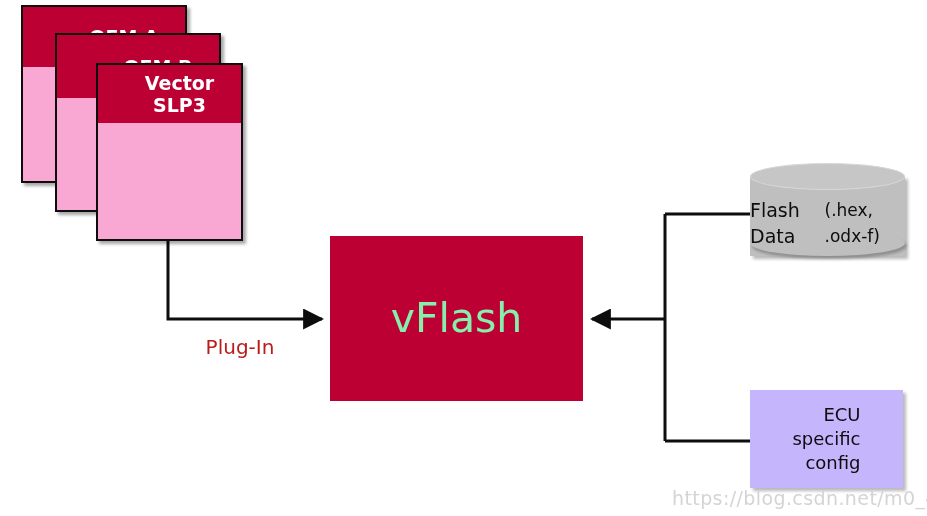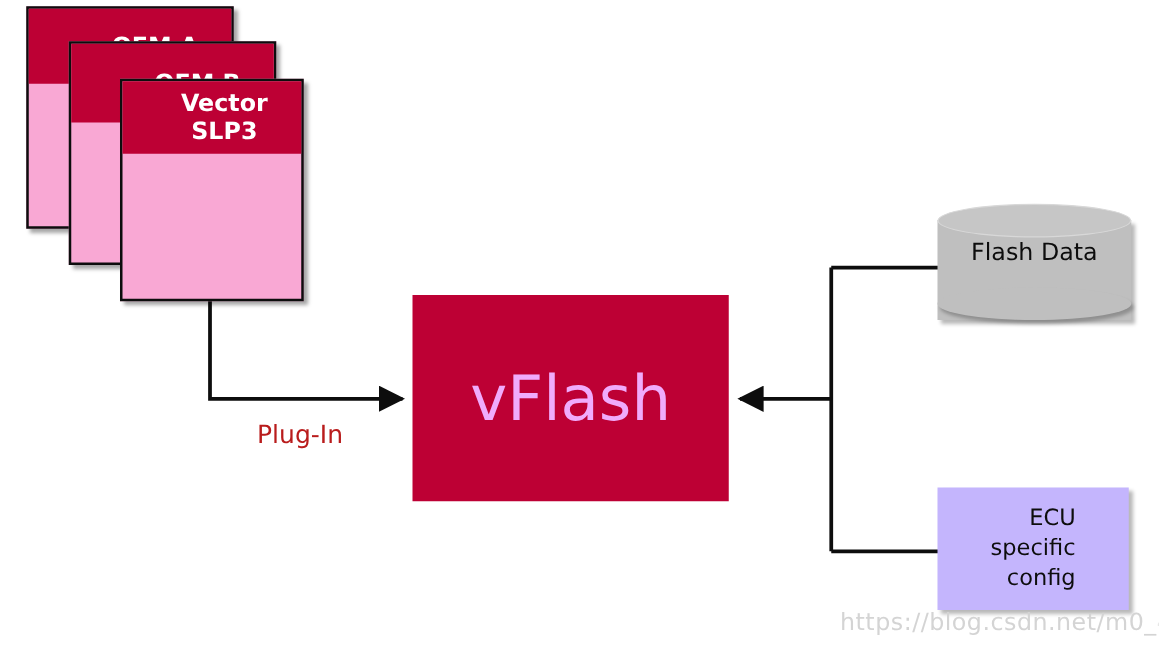--- a/index.html
+++ b/index.html
@@ -59,22 +59,22 @@
     left: 330px;
     top: 236px;
     width: 253px;
     height: 165px;
     background: #BD0034;
     display: flex;
     align-items: center;
     justify-content: center;
   }
   #vflash-label {
-    color: #f0abfc;
-    font-size: 50px;
+    color: #86efac;
+    font-size: 41px;
     letter-spacing: 0px;
     line-height: 1;
   }
 
   
   #flash-data-cyl {
     position: absolute;
     left: 750px;
     top: 163px;
     width: 155px;
@@ -107,20 +107,21 @@
     border-radius: 50%;
     box-sizing: border-box;
   }
   #flash-data-cyl .cyl-text {
     position: absolute;
     left: 0; top: 26px;
     width: 100%;
     height: 68px;
     display: flex;
     flex-direction: row;
+    align-items: center;
     justify-content: center;
     color: #0d0d0d;
   }
   #flash-data-cyl .cyl-text .t1 { font-size: 19px; line-height: 26px; }
   #flash-data-cyl .cyl-text .t2 { font-size: 17px; line-height: 26px; }
 
   #ecu-config-box {
     position: absolute;
     left: 750px;
     top: 390px;
@@ -212,20 +213,21 @@
   </div>
 
   <div id="plugin-label">Plug-In</div>
 
   <div id="flash-data-cyl">
     <div class="cyl-body"></div>
     <div class="cyl-bottom"></div>
     <div class="cyl-top"></div>
     <div class="cyl-text">
       <span class="t1">Flash Data</span>
+      <span class="t2">(.hex, .odx-f)</span>
     </div>
   </div>
 
   <div id="ecu-config-box">
     <span>ECU
 specific
 config</span>
   </div>
 
   <div id="watermark">https://blog.csdn.net/m0_47334080</div>

